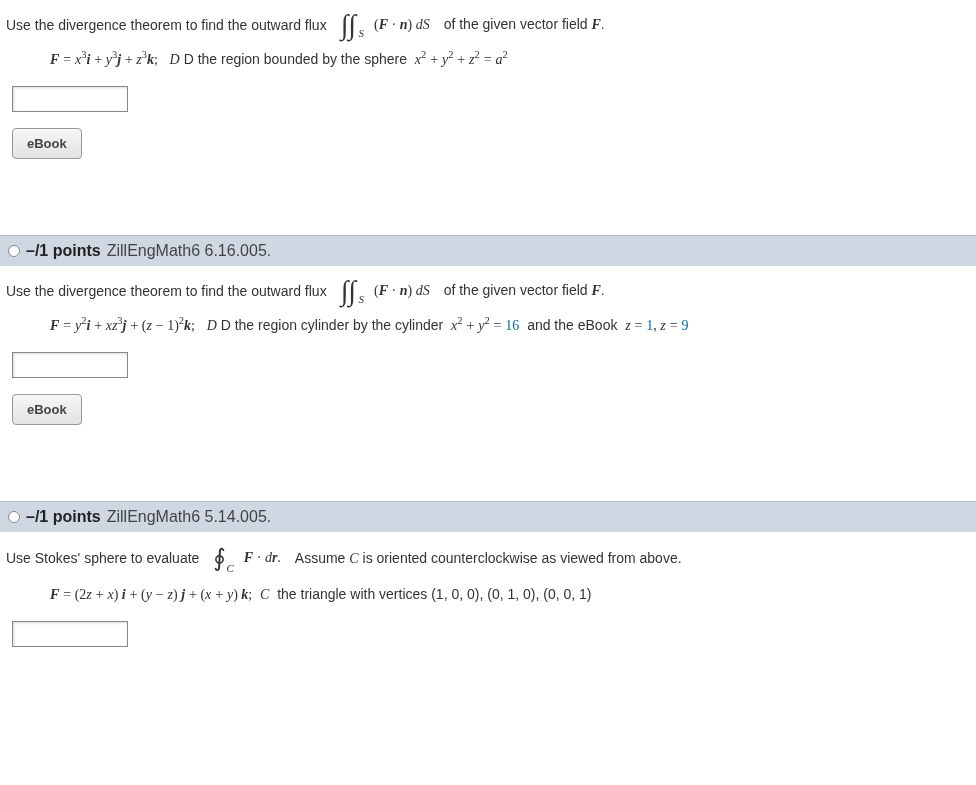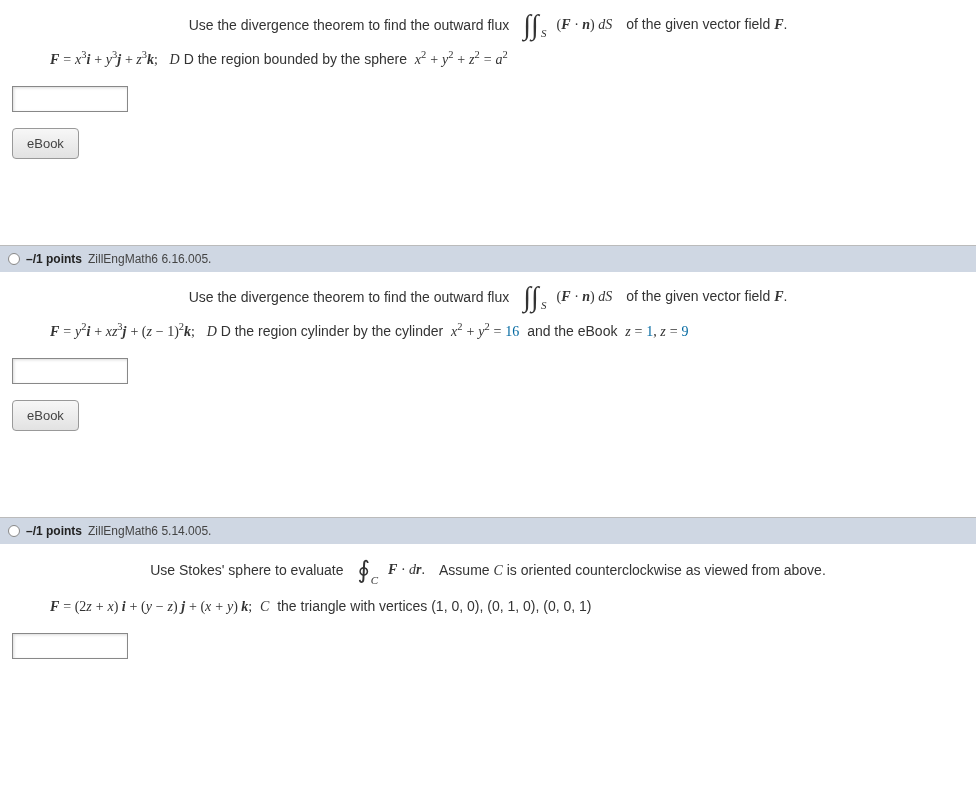--- a/index.html
+++ b/index.html
@@ -14,51 +14,50 @@
   .question-block {
     padding: 8px 0 20px 0;
   }
   .prompt-line {
     color: #333;
     padding: 4px 6px;
     display: flex;
     align-items: center;
     flex-wrap: wrap;
     gap: 4px;
-    justify-content: center;
   }
   .formula-line {
     color: #333;
     padding: 10px 6px 14px 50px;
   }
   .answer-input {
     margin: 4px 8px 12px 12px;
     width: 110px;
     height: 22px;
     border: 1px solid #888;
     box-shadow: inset 1px 1px 3px rgba(0,0,0,0.15);
   }
   .ebook-btn {
     display: inline-block;
-    margin: 4px 8px 16px 12px;
+    margin: 4px 8px 6px 12px;
     padding: 7px 14px;
-    font-weight: normal;
+    font-weight: bold;
     font-size: 13px;
     color: #444;
     border: 1px solid #999;
     border-radius: 4px;
     background: linear-gradient(#f7f7f7, #e2e2e2);
     cursor: pointer;
   }
   .divider-band {
     margin-top: 50px;
     border-top: 1px solid #bbb;
     background: #cfd7e3;
     padding: 6px 8px;
-    font-size: 12px;
+    font-size: 16px;
     display: flex;
     align-items: center;
     gap: 6px;
   }
   .circle-icon {
     width: 10px;
     height: 10px;
     border-radius: 50%;
     border: 1px solid #888;
     background: #fff;

